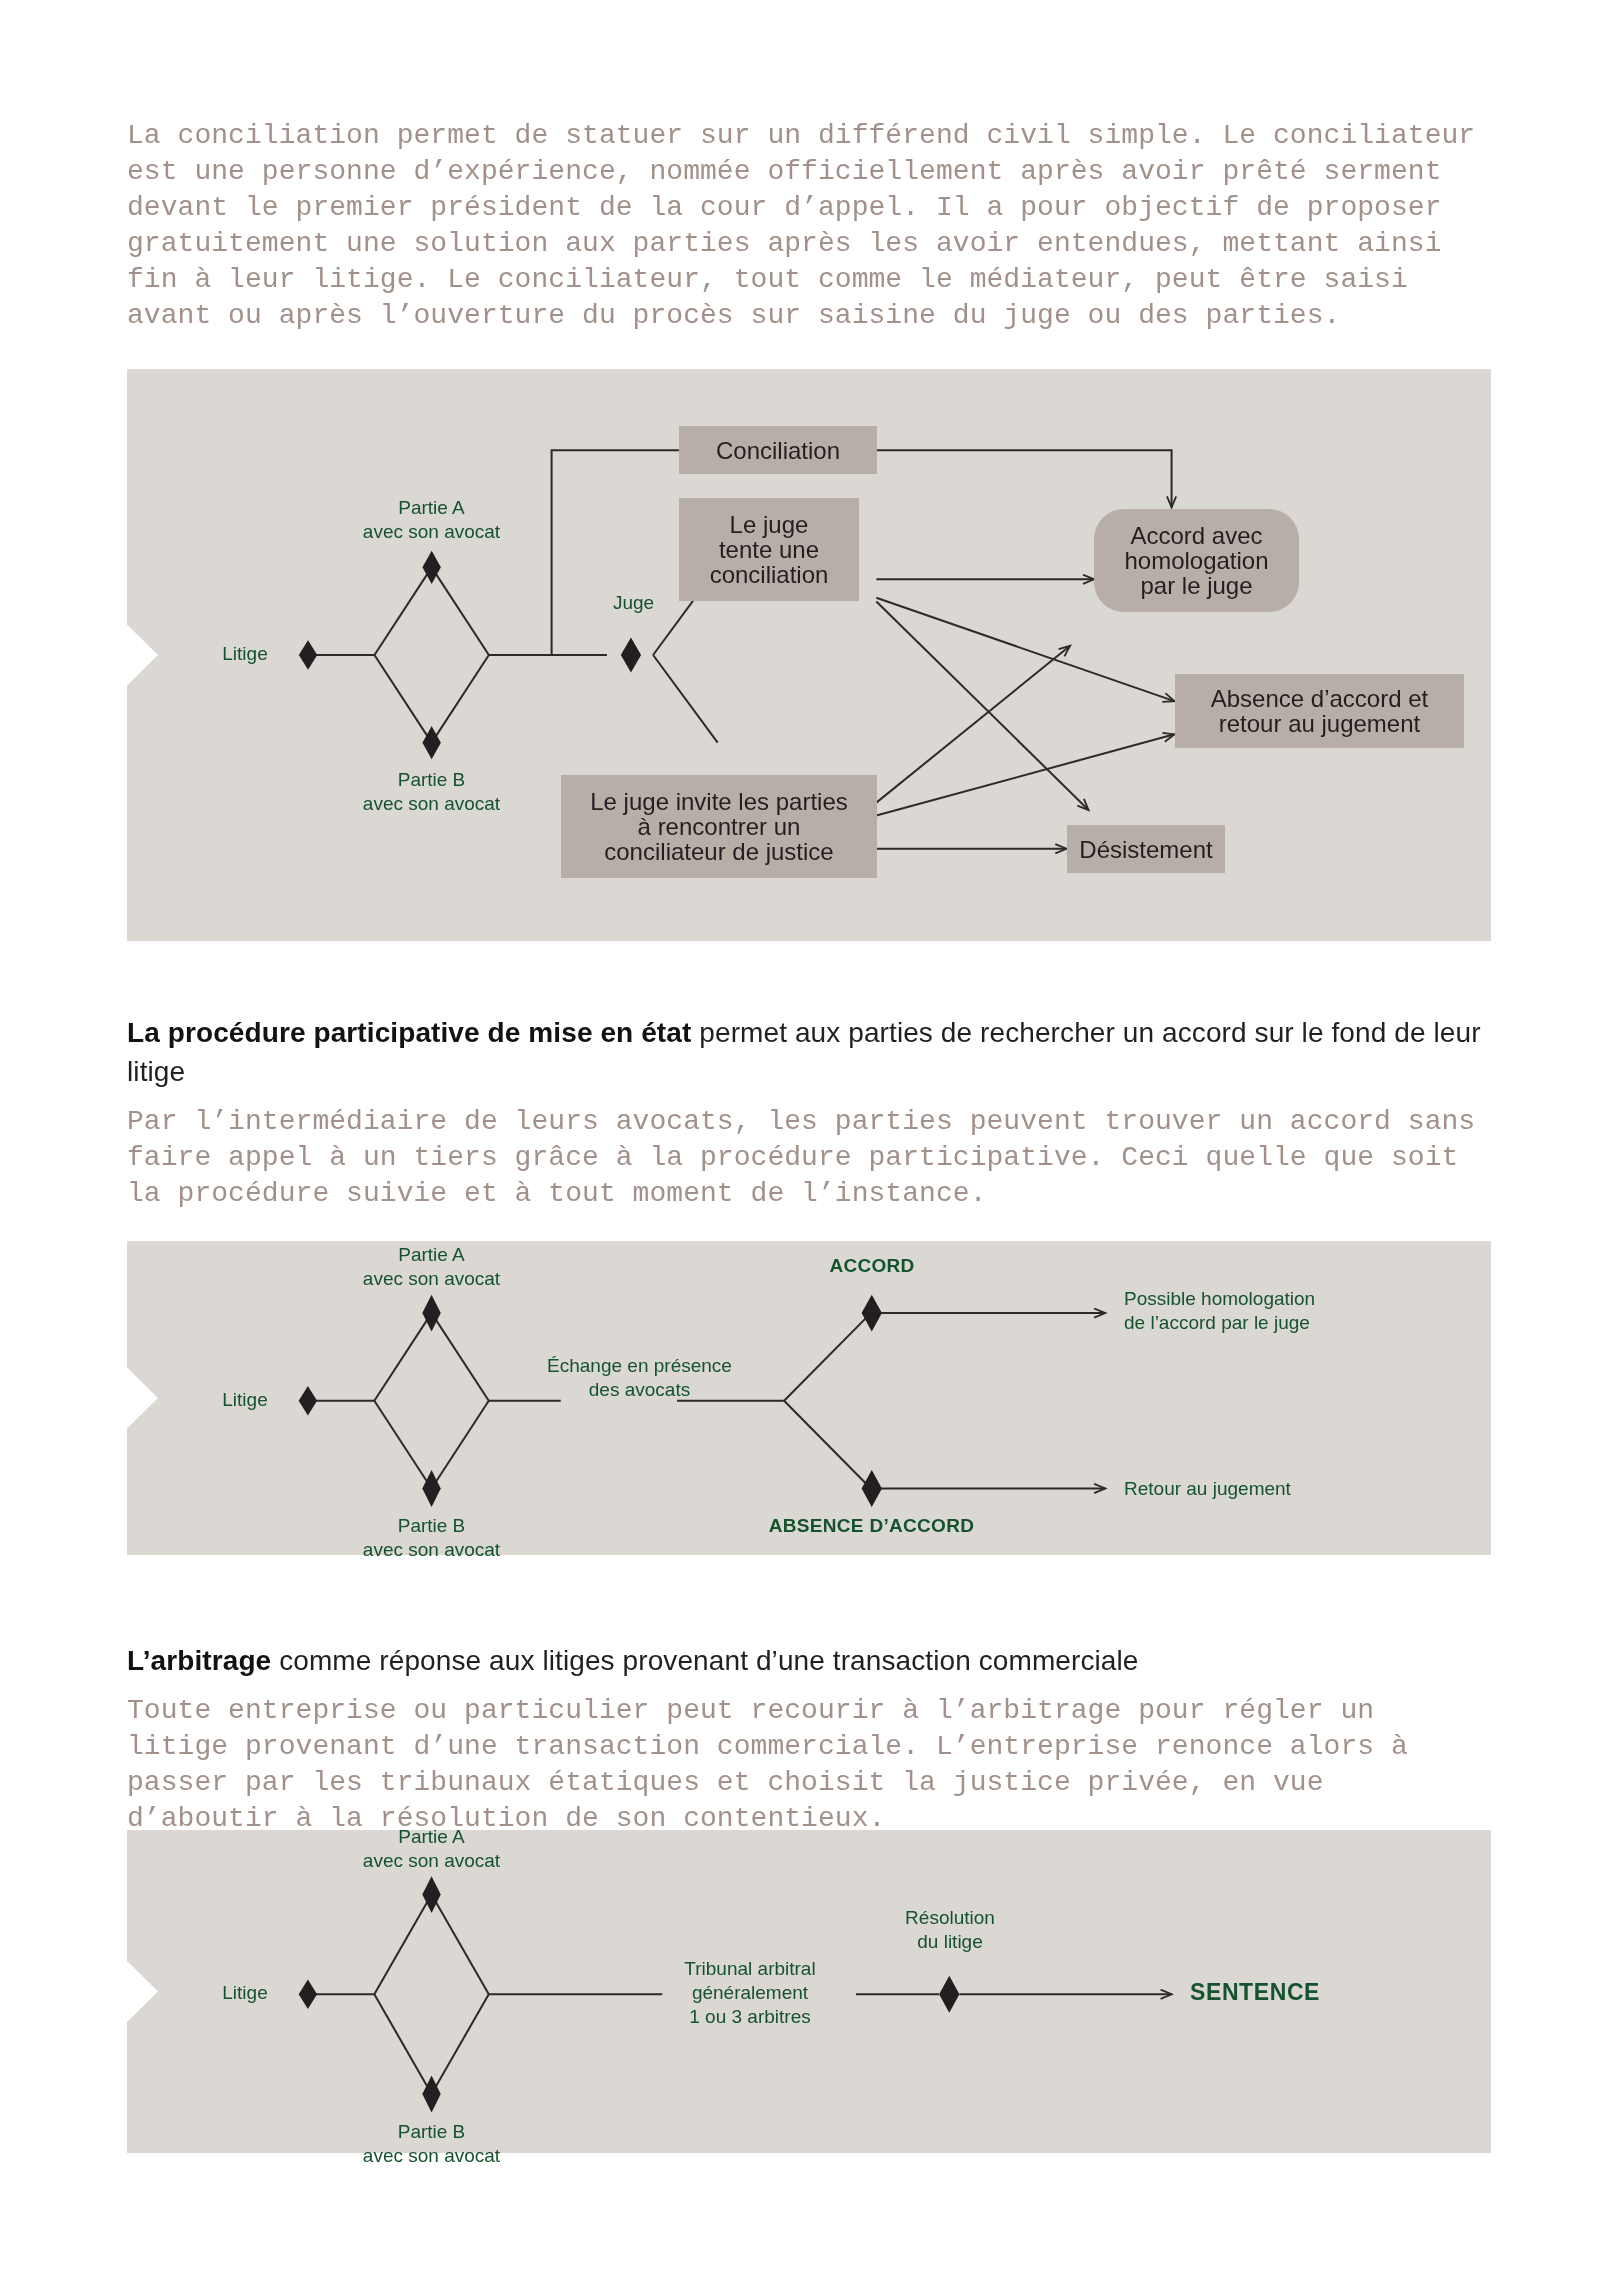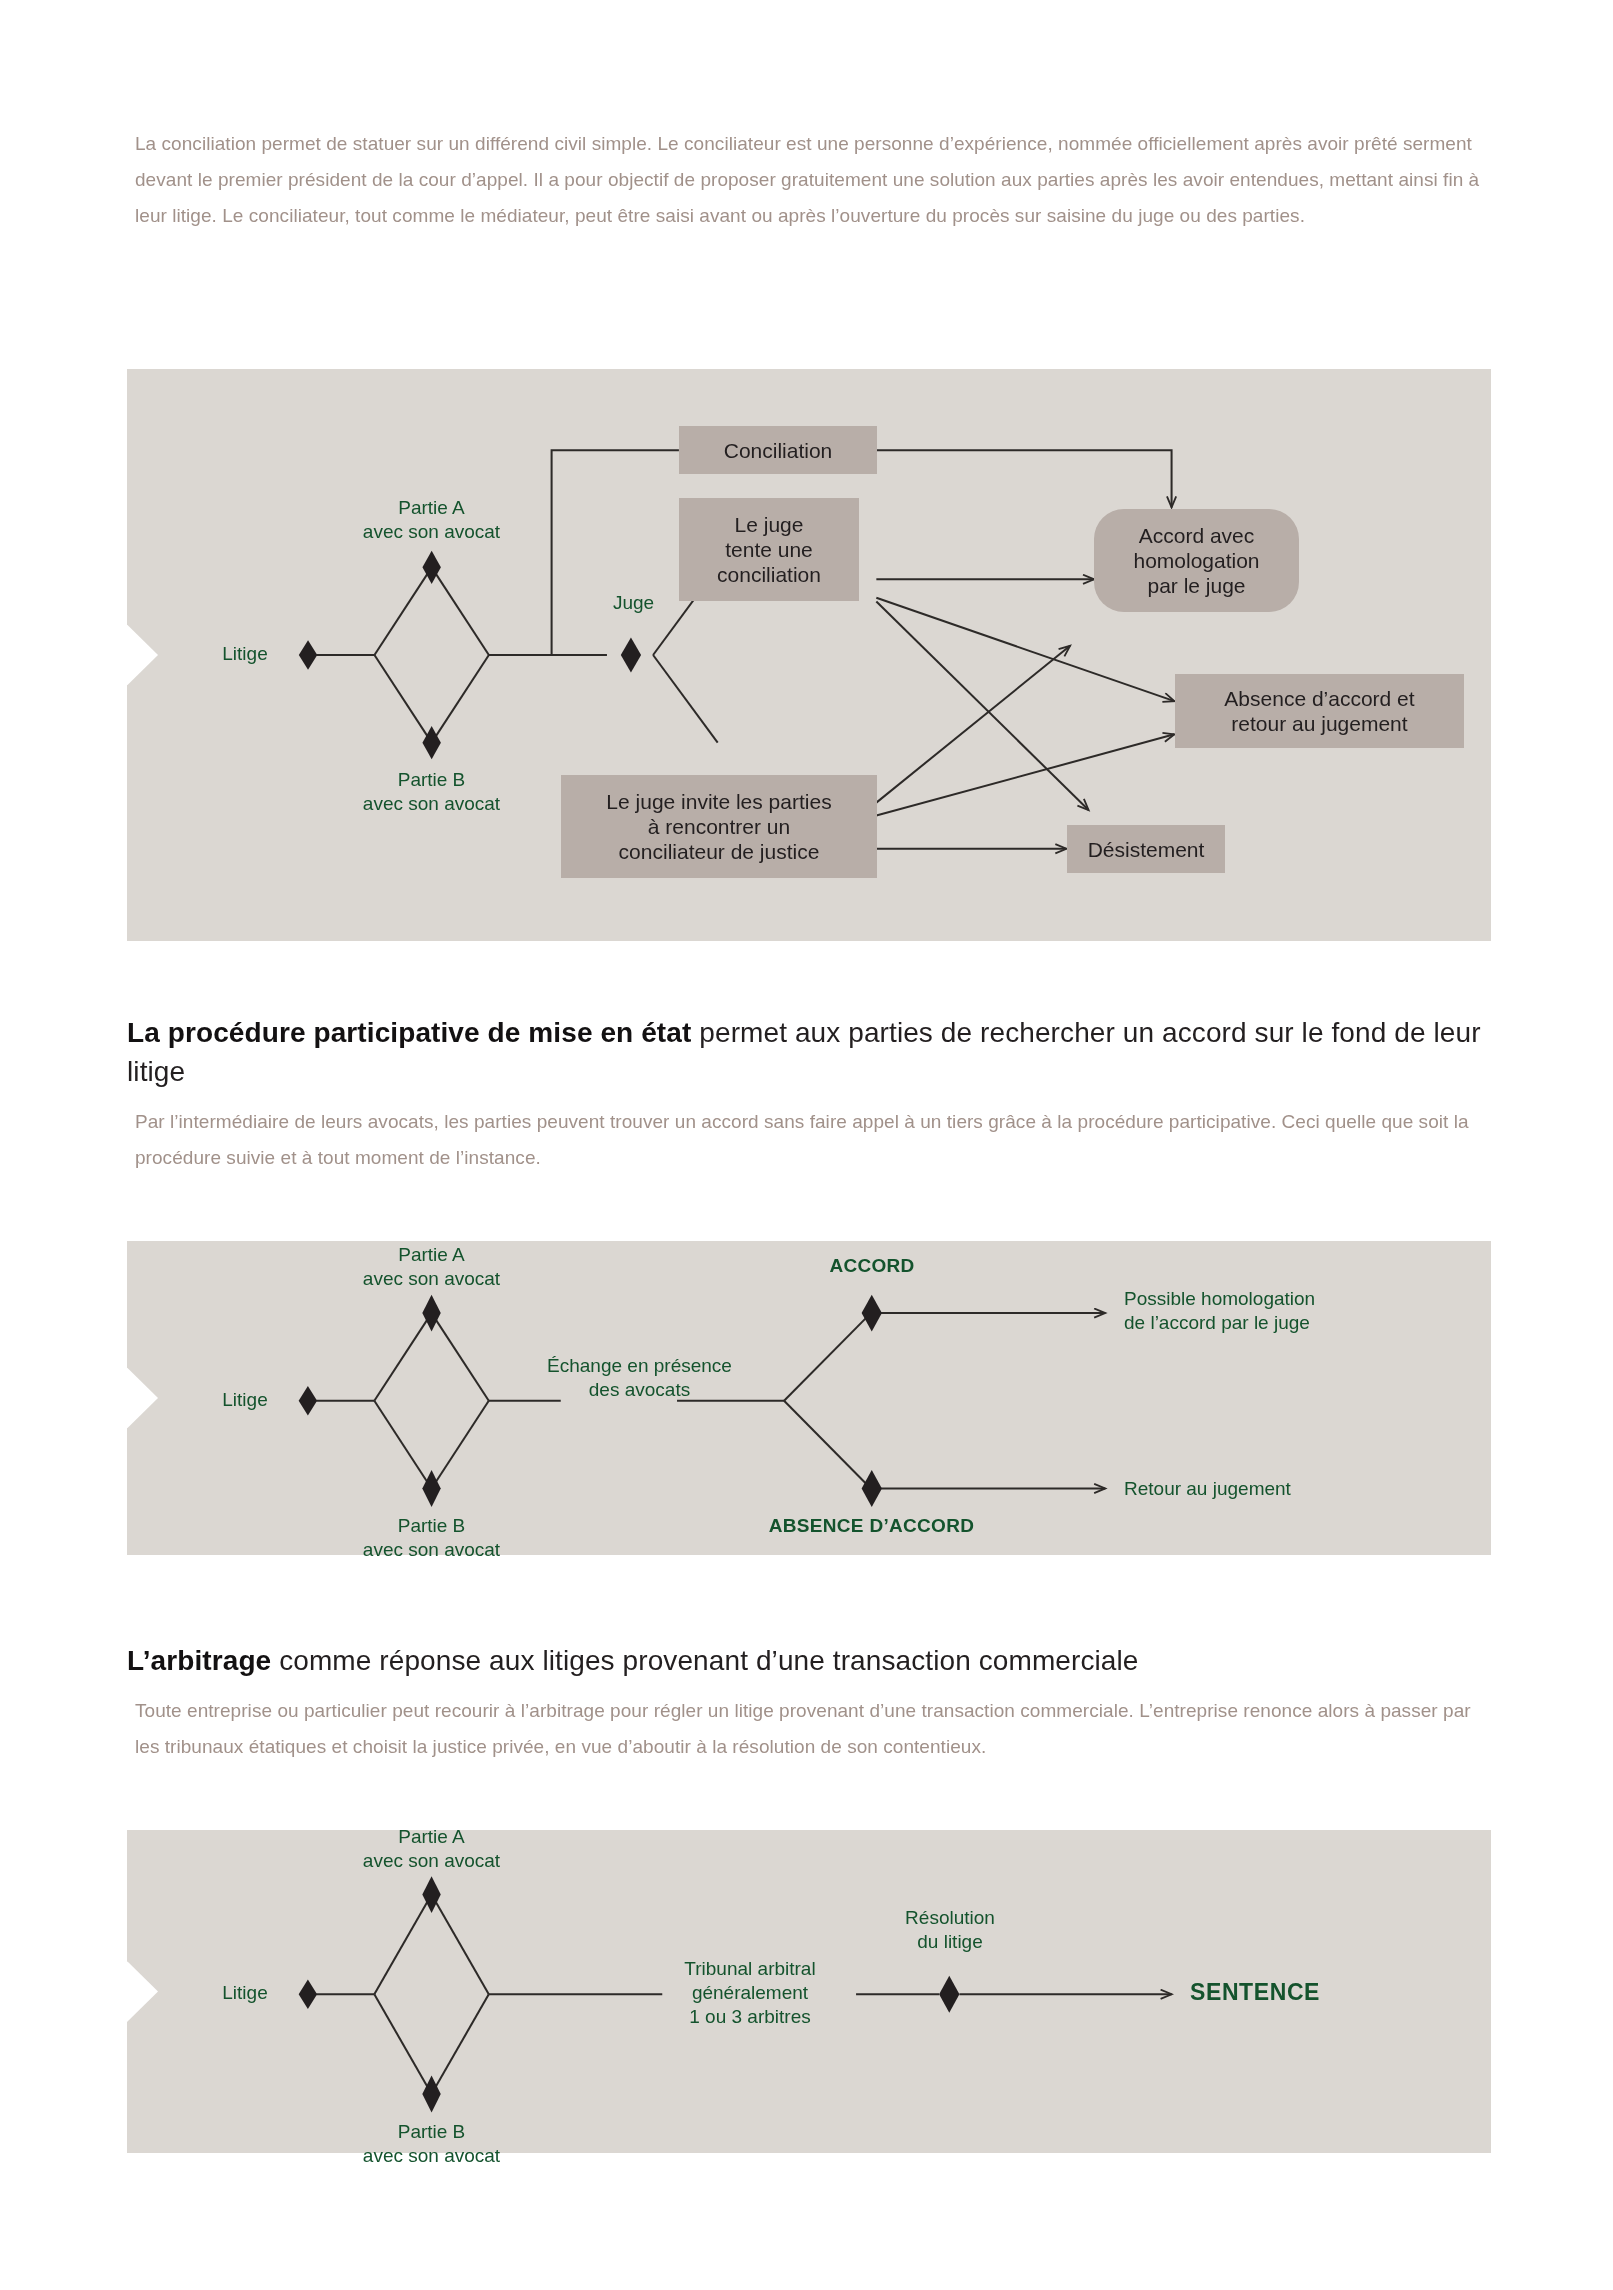--- a/index.html
+++ b/index.html
@@ -29,25 +29,26 @@
     font-size: 28px;
     line-height: 39px;
     color: #231f20;
     font-weight: 400;
     letter-spacing: 0.1px;
     margin: 0 0 13px 0;
   }
   .heading b { font-weight: 700; color: #131112; }
 
   .body-copy {
-    font-size: 19px;
+    font-size: 28px;
     line-height: 36px;
     color: #a1918a;
-    margin: 8px;
+    margin: 0;
     letter-spacing: 0.05px;
+    font-family: Liberation Mono, monospace;
   }
 
   
   .panel {
     position: absolute;
     left: 127px;
     background: #dbd7d2;
   }
   .panel-notch {
     position: absolute;
@@ -62,21 +63,21 @@
   .panel svg { position: absolute; left: 0; top: 0; }
 
   .node-box {
     position: absolute;
     background: #b8aea8;
     color: #231f20;
     display: flex;
     align-items: center;
     justify-content: center;
     text-align: center;
-    font-size: 21px;
+    font-size: 24px;
     line-height: 25px;
     box-sizing: border-box;
     padding: 3.7px 7.4px;
   }
 
   .lbl {
     position: absolute;
     color: #14532d;
     font-size: 19px;
     line-height: 24px;

